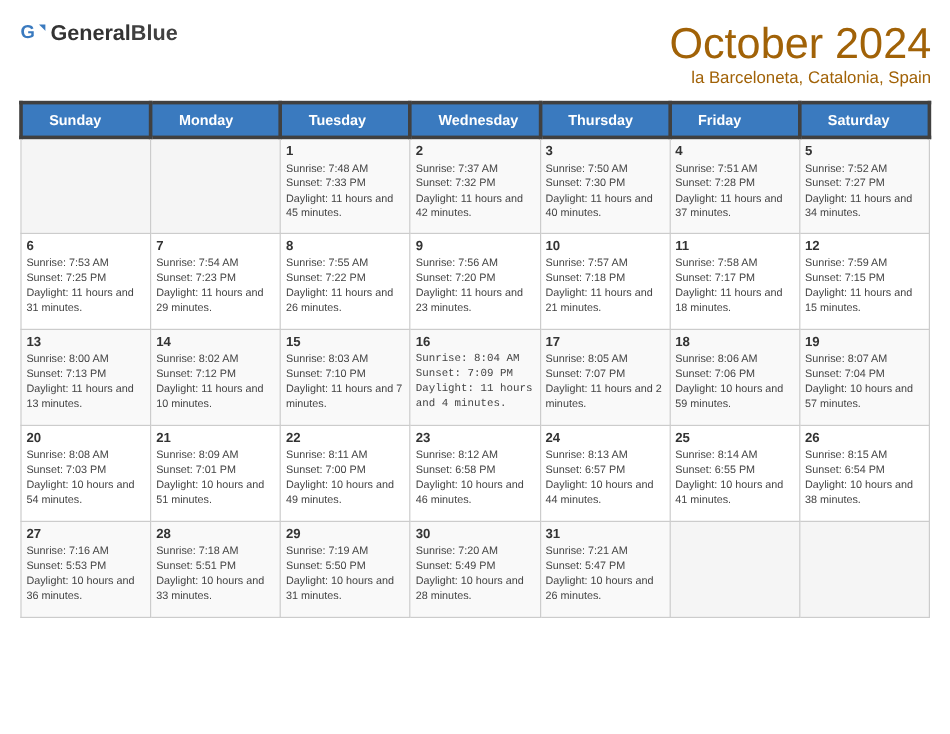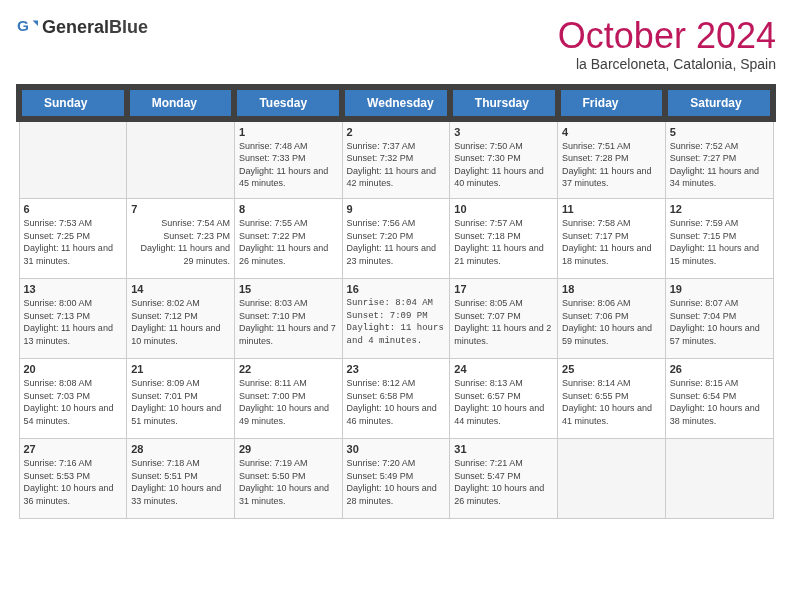--- a/index.html
+++ b/index.html
@@ -34,40 +34,40 @@
     .logo-icon {
       width: 22px;
       height: 22px;
     }
     .title-area {
       text-align: right;
     }
     .month-title {
       font-size: 36px;
       font-weight: 300;
-      color: #be185d;
+      color: #a16207;
       line-height: 1.1;
     }
     .subtitle {
       font-size: 14px;
-      color: #404040;
+      color: #a16207;
     }
     table {
       width: 100%;
       border-collapse: collapse;
       table-layout: fixed;
     }
     thead tr th {
       background-color: #3a7abf;
       color: white;
       font-size: 12px;
       font-weight: bold;
       padding: 6px 22px;
       text-align: left;
-      border: 6px solid #404040;
+      border: 3px solid #404040;
     }
     tbody tr td {
       border: 1px solid #ccc;
       vertical-align: top;
       padding: 4px;
       font-size: 9.5px;
       color: #333;
       height: 80px;
       background: #fff;
     }
@@ -158,21 +158,21 @@
       </tr>
       <tr>
         <td>
           <div class="day-number">6</div>
           <div class="day-info" style="white-space: pre-line;">Sunrise: 7:53 AM
 Sunset: 7:25 PM
 Daylight: 11 hours and 31 minutes.</div>
         </td>
         <td>
           <div class="day-number">7</div>
-          <div class="day-info" style="white-space: pre-line; text-align: right;">Sunrise: 7:54 AM
+          <div class="day-info" style="white-space: pre-line;">Sunrise: 7:54 AM
 Sunset: 7:23 PM
 Daylight: 11 hours and 29 minutes.</div>
         </td>
         <td>
           <div class="day-number">8</div>
           <div class="day-info" style="white-space: pre-line;">Sunrise: 7:55 AM
 Sunset: 7:22 PM
 Daylight: 11 hours and 26 minutes.</div>
         </td>
         <td>

